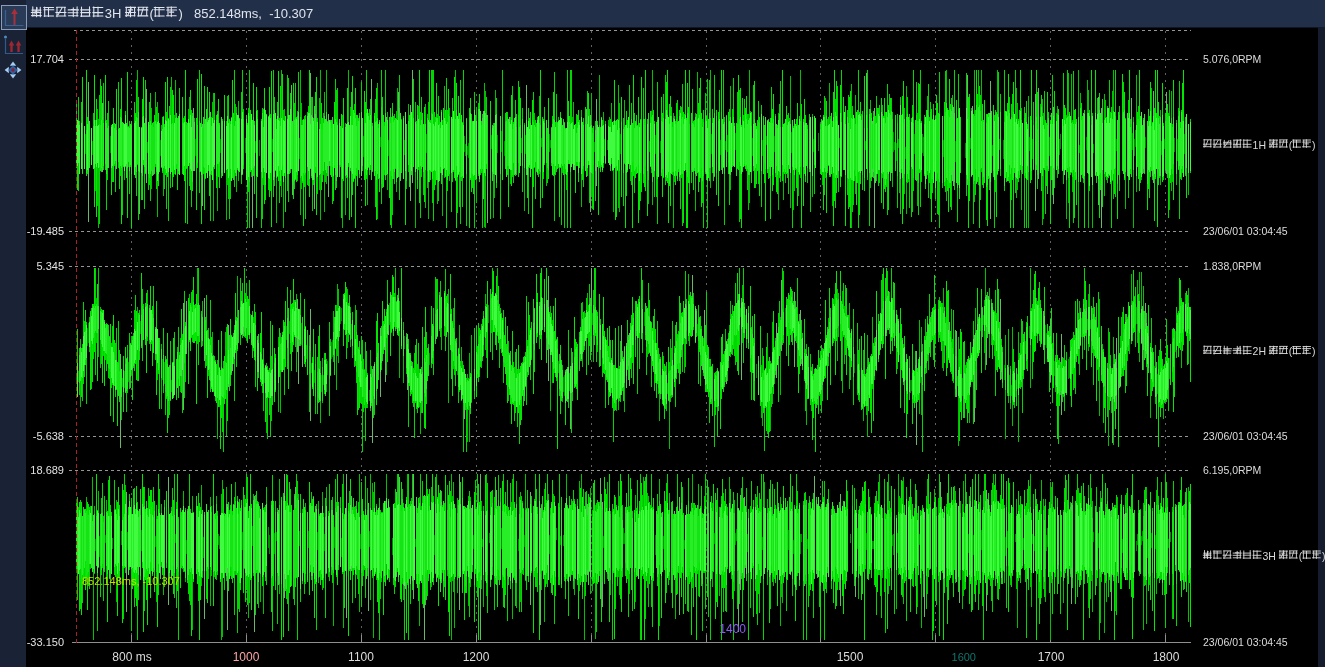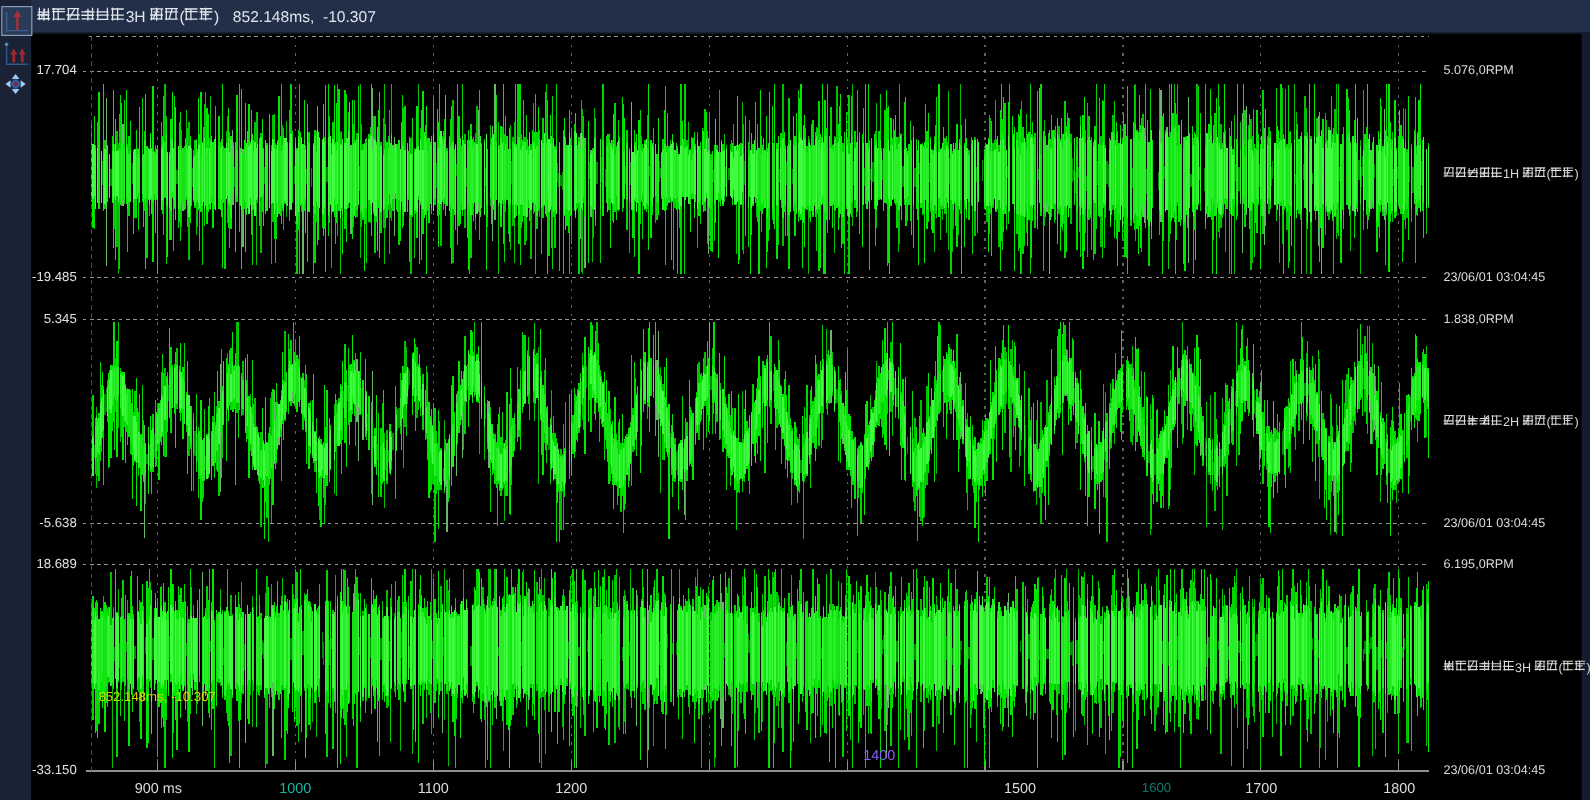--- a/index.html
+++ b/index.html
@@ -111,22 +111,22 @@
     <div style="position:absolute;right:1261px;top:260px;font-size:11px;color:#e2e2e2;line-height:13px">5.345</div>
     <div style="position:absolute;right:1261px;top:430px;font-size:11px;color:#e2e2e2;line-height:13px">-5.638</div>
     <div style="position:absolute;right:1261px;top:464px;font-size:11px;color:#e2e2e2;line-height:13px">18.689</div>
     <div style="position:absolute;right:1261px;top:636px;font-size:11px;color:#e2e2e2;line-height:13px">-33.150</div>
     <div style="position:absolute;left:1203px;top:53px;font-size:10.5px;color:#dcdcdc;line-height:12.5px">5.076,0RPM</div>
     <div style="position:absolute;left:1203px;top:260px;font-size:10.5px;color:#dcdcdc;line-height:12.5px">1.838,0RPM</div>
     <div style="position:absolute;left:1203px;top:464px;font-size:10.5px;color:#dcdcdc;line-height:12.5px">6.195,0RPM</div>
     <div style="position:absolute;left:1203px;top:225px;font-size:10.5px;color:#dcdcdc;line-height:12.5px">23/06/01 03:04:45</div>
     <div style="position:absolute;left:1203px;top:430px;font-size:10.5px;color:#dcdcdc;line-height:12.5px">23/06/01 03:04:45</div>
     <div style="position:absolute;left:1203px;top:636px;font-size:10.5px;color:#dcdcdc;line-height:12.5px">23/06/01 03:04:45</div>
-    <div style="position:absolute;left:92px;top:650px;width:80px;text-align:center;font-size:12px;color:#dcdcdc;line-height:14px">900 ms</div>
-    <div style="position:absolute;left:206px;top:650px;width:80px;text-align:center;font-size:12px;color:#14b8a6;line-height:14px">1000</div>
+    <div style="position:absolute;left:92px;top:650px;width:80px;text-align:center;font-size:12px;color:#dcdcdc;line-height:14px">800 ms</div>
+    <div style="position:absolute;left:206px;top:650px;width:80px;text-align:center;font-size:12px;color:#fca5a5;line-height:14px">1000</div>
     <div style="position:absolute;left:321px;top:650px;width:80px;text-align:center;font-size:12px;color:#dcdcdc;line-height:14px">1100</div>
     <div style="position:absolute;left:436px;top:650px;width:80px;text-align:center;font-size:12px;color:#dcdcdc;line-height:14px">1200</div>
     <div style="position:absolute;left:551px;top:666px;width:80px;text-align:center;font-size:12px;color:#dcdcdc;line-height:14px">1300</div>
     <div style="position:absolute;left:666px;top:622px;width:80px;text-align:right;font-size:12px;color:#8b5cf6;line-height:14px">1400</div>
     <div style="position:absolute;left:810px;top:650px;width:80px;text-align:center;font-size:12px;color:#dcdcdc;line-height:14px">1500</div>
     <div style="position:absolute;left:896px;top:650px;width:80px;text-align:right;font-size:11px;color:#0f766e;line-height:14px">1600</div>
     <div style="position:absolute;left:1011px;top:650px;width:80px;text-align:center;font-size:12px;color:#dcdcdc;line-height:14px">1700</div>
     <div style="position:absolute;left:1126px;top:650px;width:80px;text-align:center;font-size:12px;color:#dcdcdc;line-height:14px">1800</div>
     <div style="position:absolute;left:82px;top:575px;font-size:11px;color:#d6d600;line-height:13px">852.148ms, -10.307</div>
 </div>

